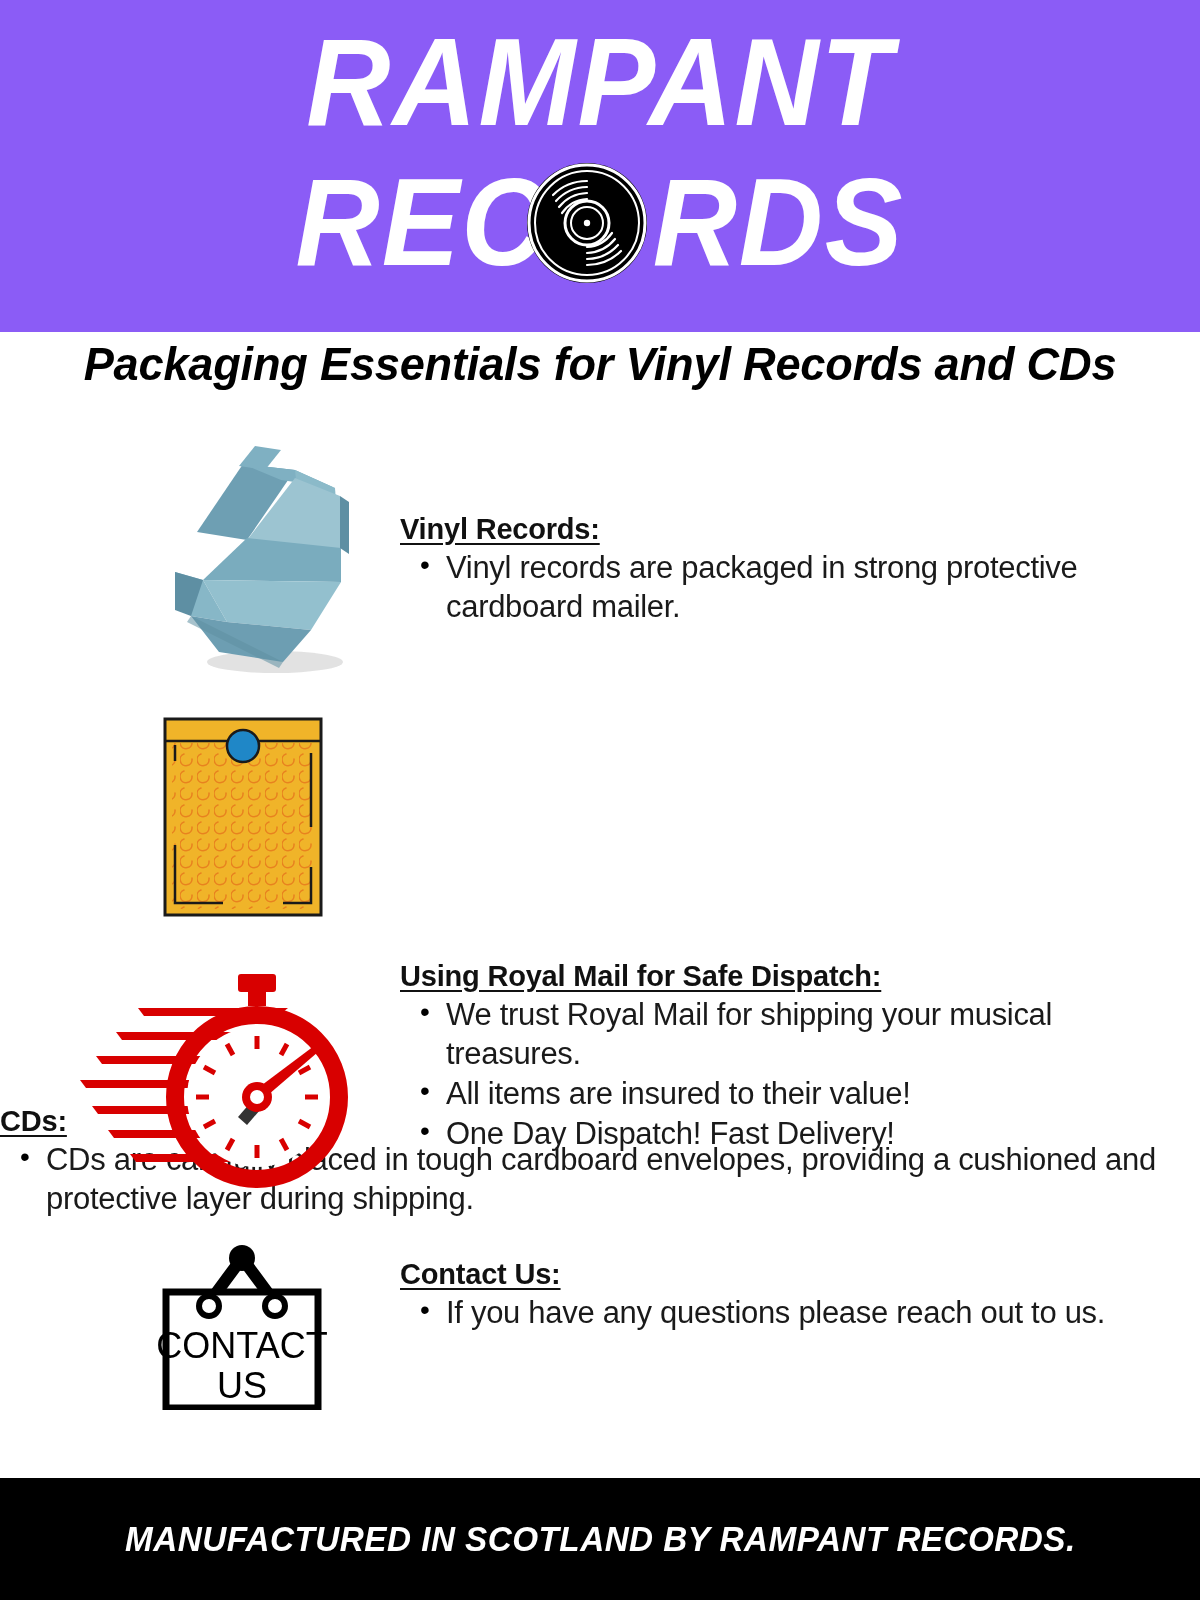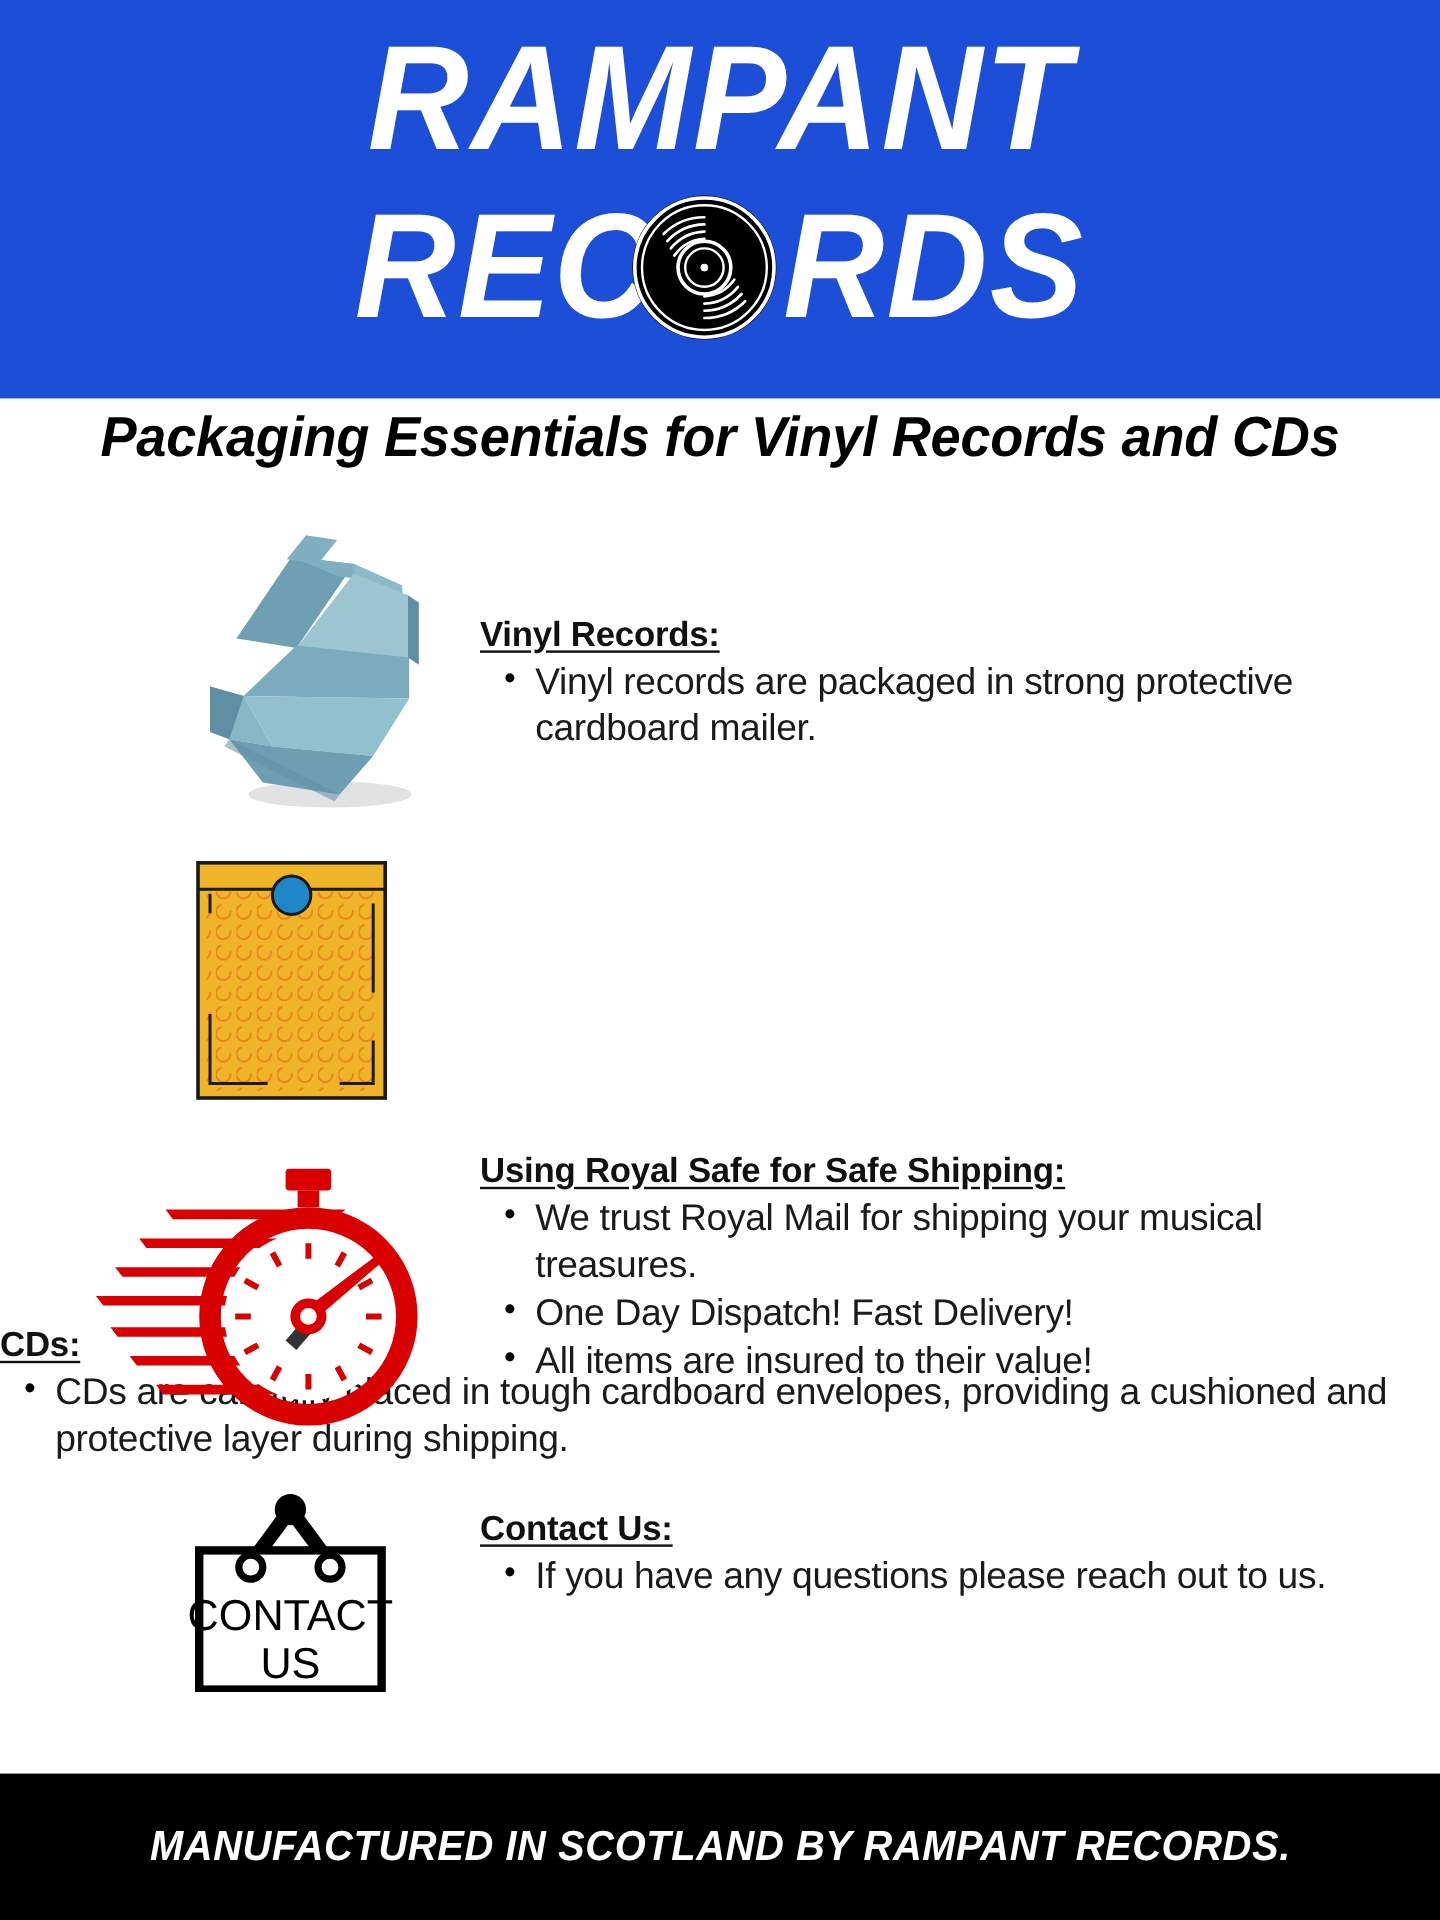--- a/index.html
+++ b/index.html
@@ -14,21 +14,21 @@
     font-family: "Liberation Sans", sans-serif;
     overflow: hidden;
   }
 
   
   .header-band {
     position: absolute;
     left: 0; top: 0;
     width: 1200px;
     height: 332px;
-    background: #1d4ed8;
+    background: #8b5cf6;
     overflow: hidden;
   }
   .logo-line {
     position: absolute;
     width: 1200px;
     text-align: center;
     color: #ffffff;
     font-family: "Liberation Sans", sans-serif;
     font-weight: bold;
     font-style: italic;
@@ -345,25 +345,25 @@
 
       <polygon points="176,131 236,86 240,92 183,141" fill="#d80000"></polygon>
 
       <polygon points="173,142 160,157 169,165 182,150" fill="#333333"></polygon>
 
       <circle cx="179" cy="137" r="15" fill="#d80000"></circle>
       <circle cx="179" cy="137" r="7" fill="#ffffff"></circle>
     </svg>
   </div>
   <div class="text-col">
-    <div class="sec-heading">Using Royal Safe for Safe Shipping:</div>
+    <div class="sec-heading">Using Royal Mail for Safe Dispatch:</div>
     <ul class="bullets">
       <li>We trust Royal Mail for shipping your musical treasures.</li>
+      <li>All items are insured to their value!</li>
       <li>One Day Dispatch! Fast Delivery!</li>
-      <li>All items are insured to their value!</li>
     </ul>
   </div>
 </div>
 
 <div class="section" id="section-contact">
   <div class="icon-col">
     <svg class="contactsign" viewBox="0 0 180 180">
 
       <path d="M90 28 L56 74 M90 28 L124 74" stroke="#000000" stroke-width="12" stroke-linecap="round" fill="none"></path>
       <circle cx="90" cy="28" r="13" fill="#000000"></circle>

